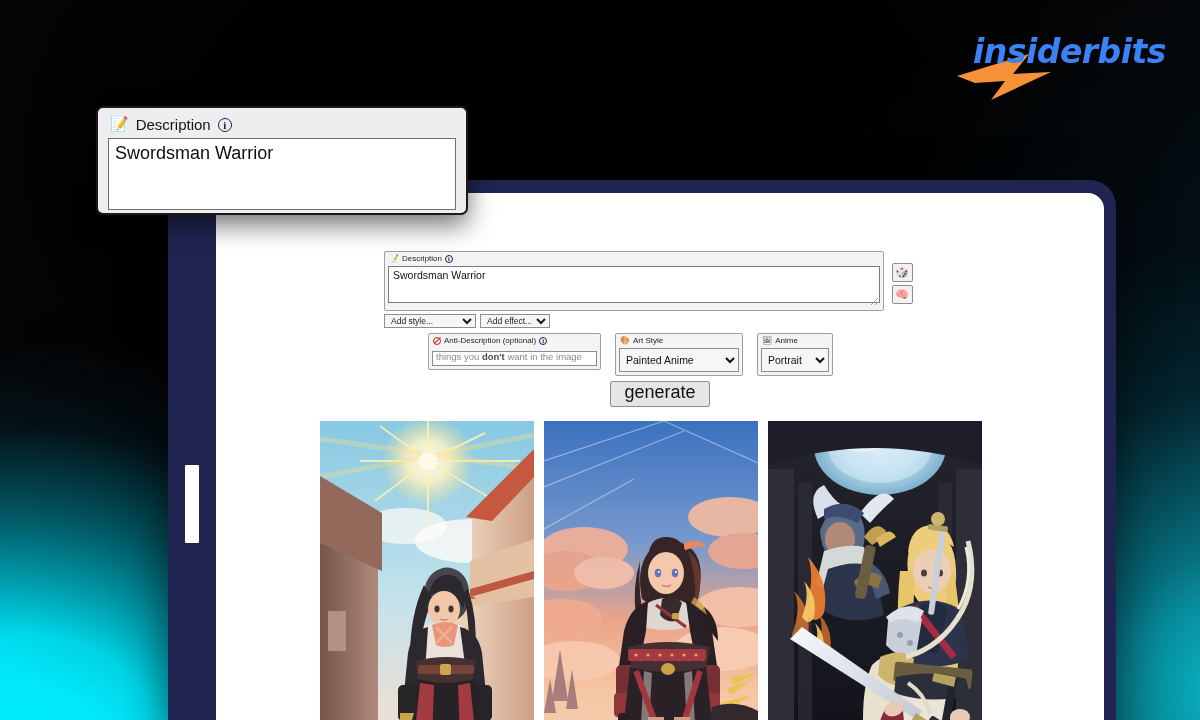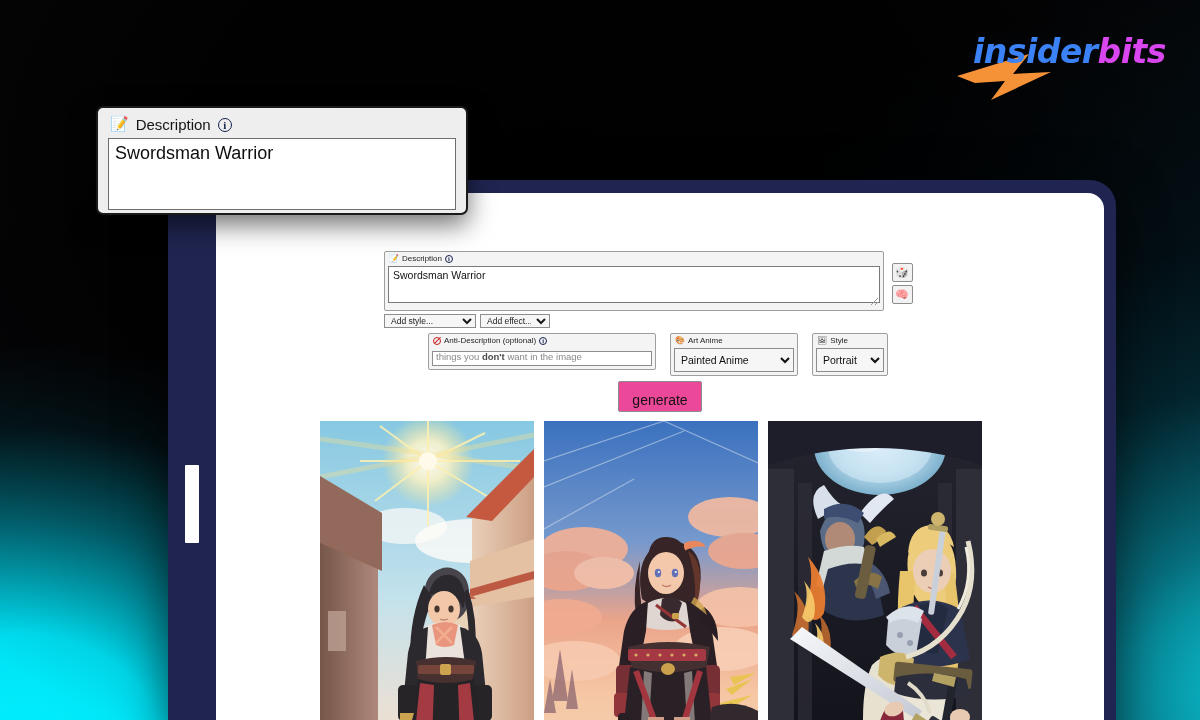--- a/index.html
+++ b/index.html
@@ -42,21 +42,21 @@
     left: 18px;
     top: 10px;
     font-family: "DejaVu Sans", sans-serif;
     font-size: 33px;
     font-weight: bold;
     font-style: italic;
     letter-spacing: -0.5px;
     white-space: nowrap;
   }
   .logo-insider { color: #3b82f6; }
-  .logo-bits { color: #d946ef; }
+  .logo-bits { color: #3b82f6; }
   .logo-bolt { position: absolute; left: 0px; top: 28px; }
 
   
   #tablet {
     position: absolute;
     left: 168px;
     top: 180px;
     width: 948px;
     height: 560px;
     background: #1f2550;
@@ -200,21 +200,21 @@
 
   
   #options-row {
     position: absolute;
     left: 212px;
     top: 140px;
     display: flex;
     align-items: flex-start;
     gap: 14px;
   }
-  #anti-box { width: 228px; }
+  #anti-box { width: 173px; }
   #anti-input {
     width: 100%;
     height: 15px;
     border: 1px solid #8d8d8d;
     background: #ffffff;
     font-size: 9.5px;
     font-family: "Liberation Sans", sans-serif;
     padding: 0 3px;
     color: #111;
     outline: none;
@@ -246,26 +246,26 @@
     font-family: "Liberation Sans", sans-serif;
     font-size: 10.5px;
     color: #101010;
     padding: 0 2px;
   }
 
   
   #generate-wrap { position: absolute; left: 0; top: 188px; width: 100%; text-align: center; }
   #generate-btn {
     font-family: "Liberation Sans", sans-serif;
-    font-size: 14px;
+    font-size: 18px;
     color: #121212;
-    background: #ec4899;
+    background: #e5e5e5;
     border: 1px solid #8d8d8d;
     border-radius: 2px;
-    padding: 10px 13px 3px 13px;
+    padding: 0 13px 3px 13px;
     cursor: pointer;
   }
 
   
   #gallery {
     position: absolute;
     left: 104px;
     top: 228px;
     display: flex;
     gap: 10px;
@@ -373,29 +373,29 @@
             <span class="no-icon"></span>
             <span>Anti-Description (optional)</span>
             <span class="info-icon">i</span>
           </div>
           <input id="anti-input" type="text" value="" placeholder="" style="">
         <div style="position: absolute; left: 7px; top: 15px; height: 15px; line-height: 15px; font-size: 9.5px; color: rgb(138, 138, 138); pointer-events: none; font-family: &quot;Liberation Sans&quot;, sans-serif;">things you <b style="color:#4a4a4a">don't</b> want in the image</div></div>
 
         <div class="fieldset" id="artstyle-box">
           <div class="legend-row">
             <span class="legend-icon">🎨</span>
-            <span>Art Anime</span>
+            <span>Art Style</span>
           </div>
           <select id="artstyle-select" class="opt-select"><option>Painted Anime</option><option>Realistic</option><option>Digital Art</option><option>Pixel Art</option><option>Watercolor</option></select>
         </div>
 
         <div class="fieldset" id="shape-box">
           <div class="legend-row">
             <span class="legend-icon">🖼</span>
-            <span>Style</span>
+            <span>Anime</span>
           </div>
           <select id="shape-select" class="opt-select"><option>Portrait</option><option>Landscape</option><option>Square</option></select>
         </div>
       </div>
 
       <div id="generate-wrap">
         <button id="generate-btn">generate</button>
       </div>
 
       <div id="gallery">

